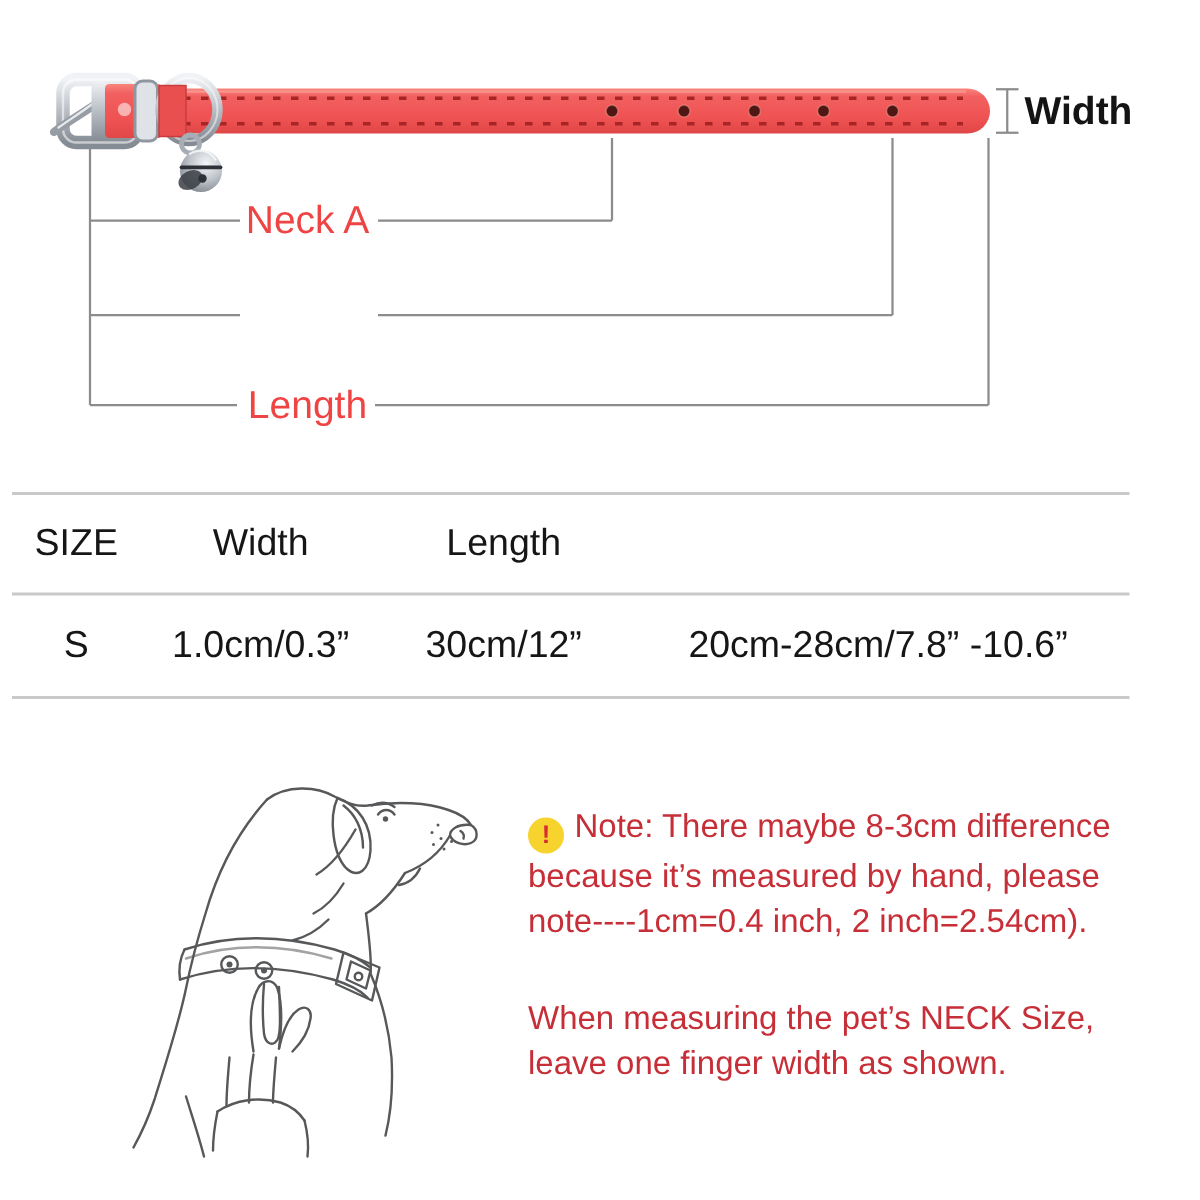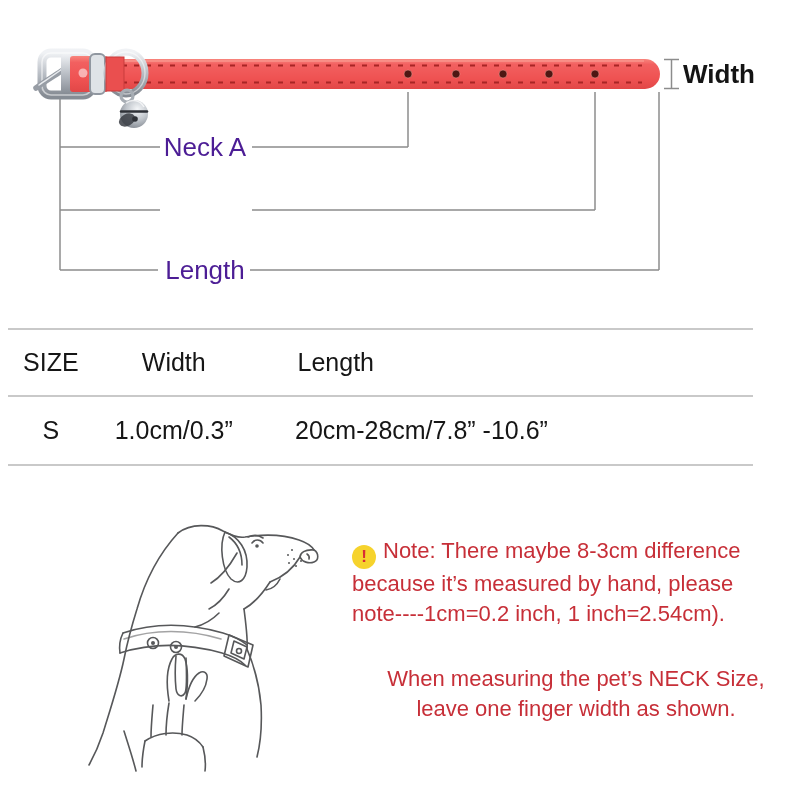--- a/index.html
+++ b/index.html
@@ -4,21 +4,21 @@
 <style>
   html,body{margin:0;padding:0;background:#ffffff;}
   .canvas{
     position:relative;width:800px;height:800px;background:#ffffff;overflow:hidden;
     font-family:"Liberation Sans","DejaVu Sans",sans-serif;color:#1d1d1f;
   }
   
   .diagram-svg{position:absolute;left:0;top:0;}
   .dim-label{
     position:absolute;transform:translate(-50%,-50%);
-    font-size:26px;font-weight:400;color:#4c1d95;white-space:nowrap;
+    font-size:26px;font-weight:400;color:#ef4444;white-space:nowrap;
   }
   .width-label{
     position:absolute;transform:translateY(-50%);
     font-size:26px;font-weight:700;color:#141414;white-space:nowrap;
   }
   
   .size-table{
     position:absolute;left:8px;top:328px;width:745px;
     border-top:2px solid #c9c9c9;border-bottom:2px solid #c9c9c9;
   }
@@ -32,21 +32,21 @@
   .notes{
     position:absolute;left:352px;top:536px;width:448px;
     font-size:22px;line-height:30px;color:#c72f38;
   }
   .note-line{white-space:nowrap;}
   .note-icon{
     display:inline-block;width:24px;height:24px;border-radius:50%;
     background:#f6d32d;color:#d92b35;font-weight:700;font-size:17px;
     text-align:center;line-height:24px;vertical-align:-4px;margin-right:7px;
   }
-  .note-para2{margin-top:35px;text-align:center;}
+  .note-para2{margin-top:35px;}
 </style>
 </head>
 <body>
 
 <div class="canvas">
 
   <svg class="diagram-svg" width="800" height="320" viewBox="0 0 800 320">
     <defs>
       <linearGradient id="collarGrad" x1="0" y1="0" x2="0" y2="1">
         <stop offset="0" stop-color="#f8857d"></stop>
@@ -126,20 +126,21 @@
 
   <div class="size-table">
     <div class="t-row header">
       <div class="t-cell c1">SIZE</div>
       <div class="t-cell c2">Width</div>
       <div class="t-cell c3">Length</div>
     </div>
     <div class="t-row data">
       <div class="t-cell c1">S</div>
       <div class="t-cell c2">1.0cm/0.3”</div>
+      <div class="t-cell c3">30cm/12”</div>
       <div class="t-cell c4">20cm-28cm/7.8”  -10.6”</div>
     </div>
   </div>
 
   <svg class="dog-svg" width="320" height="300" viewBox="0 0 320 300" fill="none" stroke="#57585a" stroke-width="1.6" stroke-linecap="round" stroke-linejoin="round">
     <g>
       <path d="M143,38 C123,60 110,86 102,114 C97,130 93,144 89,164 C84,188 76,212 68,238 C64,250 59,261 54,270"></path>
       <path d="M143,38 C156,28 176,29 188,36 C196,40 202,43 210,42 C230,39 250,40 264,45 C270,47 276,50 279,55"></path>
       <path d="M279,55 C284,58 284,65 279,67 C274,69 267,67 265,62 C265,58 270,54 279,55"></path>
       <path d="M272,59 Q275,61 274,64"></path>
@@ -191,21 +192,21 @@
       <path d="M110,246 C108,256 107,264 107,272"></path>
     </g>
   </svg>
 
   <div class="notes">
     <div class="note-para1">
       <div class="note-line">
         <span class="note-icon">!</span><span>Note: There maybe 8-3cm difference</span>
       </div>
       <div class="note-line">because it’s measured by hand, please</div>
-      <div class="note-line">note----1cm=0.2 inch, 1 inch=2.54cm).</div>
+      <div class="note-line">note----1cm=0.4 inch, 2 inch=2.54cm).</div>
     </div>
     <div class="note-para2">
       <div class="note-line">When measuring the pet’s NECK Size,</div>
       <div class="note-line">leave one finger width as shown.</div>
     </div>
   </div>
 
 </div>
 
 </body></html>

